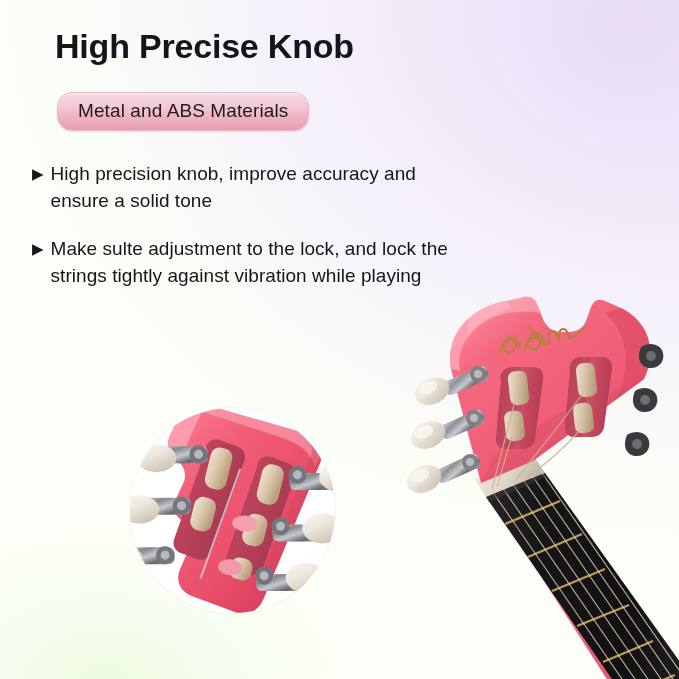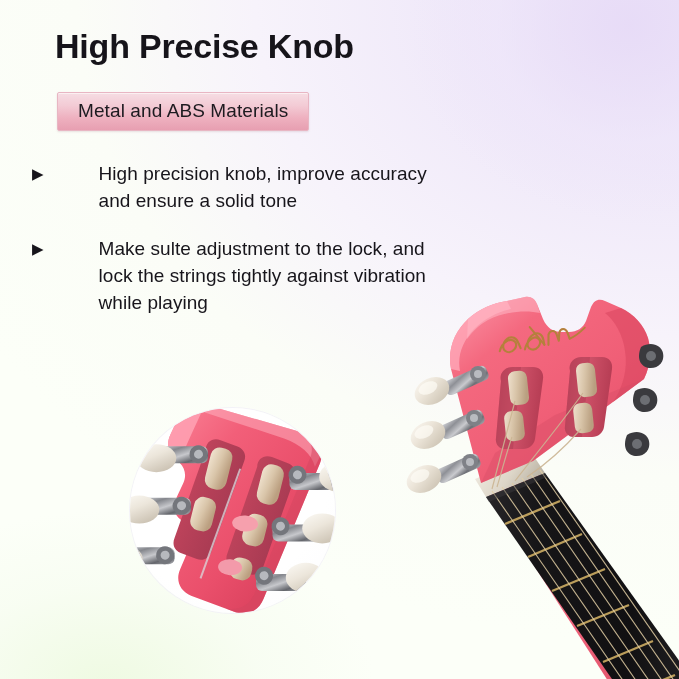--- a/index.html
+++ b/index.html
@@ -39,21 +39,21 @@
   .page-title {
     position:absolute; left:55px; top:27px;
     font-size:34px; font-weight:bold;
     color:#16141a; letter-spacing:-0.2px;
     white-space:nowrap;
   }
   .badge-wrap { position:absolute; left:57px; top:92px; }
   .badge {
     display:inline-block;
     padding:7px 20px 8px 20px;
-    border-radius:2px;
+    border-radius:15px;
     font-size:19px;
     color:#1d1b20;
     letter-spacing:0.1px;
     white-space:nowrap;
     background:linear-gradient(180deg,#f6dde3 0%, #f3cbd5 34%, #eeb0bf 68%, #e79fb1 100%);
     border:1px solid #e8b6c3;
     box-shadow:0 1px 2px rgba(150,100,115,0.18), inset 0 1px 0 rgba(255,255,255,0.55);
   }
   .bullets { position:absolute; left:32px; top:160px; width:420px; }
   .bullet { display:flex; margin-bottom:21px; }
@@ -62,21 +62,20 @@
     font-size:15px;
     line-height:27px;
     color:#17151b;
     margin-right:7px;
   }
   .bullet-text {
     font-size:19px;
     line-height:27px;
     color:#17151b;
     letter-spacing:0.05px;
-    margin-left:48px;
   }
 
   
   .guitar-main {
     position:absolute;
     left:355px; top:275px;
     width:340px; height:420px;
     z-index:4;
   }
   .guitar-main svg { display:block; }

